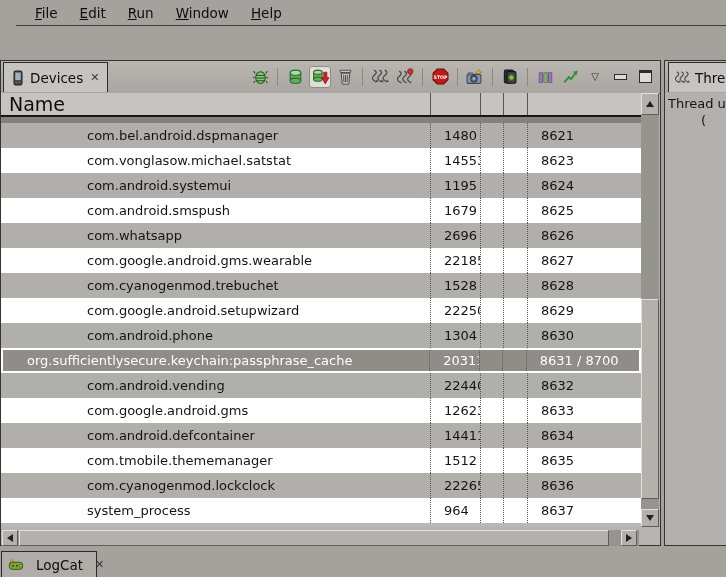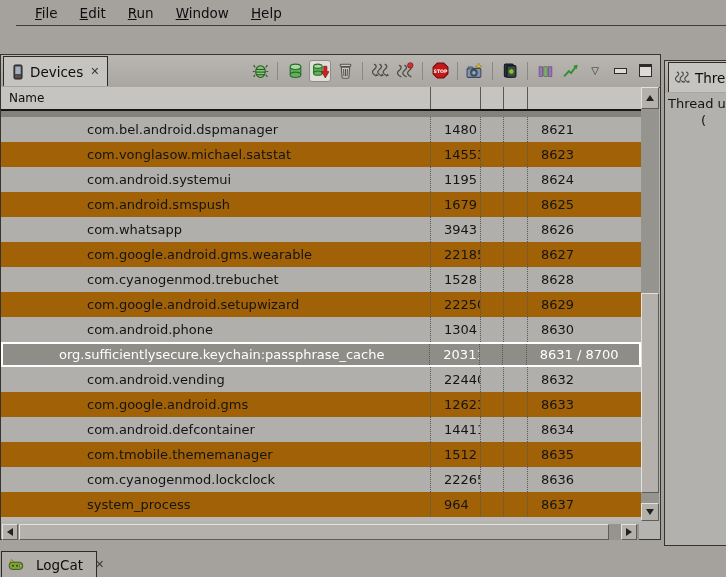--- a/index.html
+++ b/index.html
@@ -9,21 +9,21 @@
   .window{position:relative;width:726px;height:577px;background:#a5a29e;}
 
   
   .menubar{position:absolute;left:16px;top:0;width:726px;height:26px;
            display:flex;align-items:center;padding-left:8px;box-sizing:border-box;
            background:#a5a29e;border-bottom:1px solid #3f3e3b;}
   .menu-item{padding:2px 11px;font-size:13.5px;color:#0d0d0d;cursor:default;}
   .menu-item u{text-decoration:underline;}
 
   
-  .left-panel{position:absolute;left:0;top:54px;width:661px;height:486px;
+  .left-panel{position:absolute;left:0;top:60px;width:661px;height:486px;
               background:#b6b4b0;border:1px solid #35342f;box-sizing:border-box;}
   .tabstrip{position:absolute;left:0;top:0;width:659px;height:32px;
             background:linear-gradient(#b9b6b2,#a9a6a2);
             border-bottom:1px solid #55534f;display:flex;align-items:center;}
   .tab{display:flex;align-items:center;gap:5px;height:30px;padding:0 8px 0 6px;
        background:#c6c4c0;border:1px solid #2c2b29;border-bottom:none;
        font-size:13.5px;color:#0d0d0d;margin-left:2px;box-sizing:border-box;}
   .tab .close{font-size:11px;font-weight:bold;color:#3a3a38;margin-left:2px;cursor:pointer;}
 
   .viewtoolbar{position:absolute;right:4px;top:0;height:31px;display:flex;
@@ -32,36 +32,36 @@
         border-radius:3px;}
   .tbtn.pressed{background:#e0ded9;border:1px solid #8f8d88;box-sizing:border-box;}
   .tsep{width:1px;height:18px;background:#8a8882;margin:0 3px;}
   .vm-chevron{font-size:10px;color:#2e2d2b;line-height:10px;}
   .min-box{width:11px;height:4px;border:1px solid #2e2d2b;background:#dddbd7;}
   .max-box{width:11px;height:9px;border:1px solid #2e2d2b;border-top-width:3px;background:#dddbd7;}
 
   
   .theader{position:absolute;left:0;top:32px;width:640px;height:24px;
            background:#c6c4c0;border-bottom:2px solid #161616;
-           display:flex;box-sizing:border-box;font-size:12px;color:#0d0d0d;}
+           display:flex;box-sizing:border-box;font-size:19px;color:#0d0d0d;}
   .hcell{border-right:1px solid #5a5855;box-sizing:border-box;display:flex;
          align-items:center;padding-left:8px;}
   .hc0{width:430px;} .hc1{width:50px;} .hc2{width:23px;} .hc3{width:24px;} .hc4{width:113px;border-right:none;}
 
   .tbody{position:absolute;left:0;top:56px;width:640px;height:410px;overflow:hidden;
          background:#bab8b4;}
   .sliver{height:6px;background:#84827d;}
   .trow{display:flex;height:25px;background:#b1afab;box-sizing:border-box;}
-  .trow.alt{background:#a16207;}
+  .trow.alt{background:#ffffff;}
   .trow.sel{background:#8f8d88;border:2px solid #ffffff;color:#ffffff;}
   .cell{box-sizing:border-box;display:flex;align-items:center;font-size:13px;
         color:#141414;border-right:1px dotted #5a5855;overflow:hidden;white-space:nowrap;}
   .trow.sel .cell{color:#ffffff;}
   .cname{width:430px;padding-left:86px;}
-  .trow.sel .cname{padding-left:56px;}
+  .trow.sel .cname{padding-left:24px;}
   .cpid{width:50px;padding-left:13px;}
   .cc3{width:23px;} .cc4{width:24px;}
   .cport{width:113px;padding-left:13px;border-right:none;}
 
   
   .vscroll{position:absolute;right:1px;top:32px;width:18px;height:434px;background:#96948f;}
   .sbtn{position:absolute;left:0;width:18px;background:#b4b1ad;box-sizing:border-box;
         border:1px solid;border-color:#e3e1dd #5f5d59 #5f5d59 #e3e1dd;
         display:flex;align-items:center;justify-content:center;}
   .sb-up{top:0;height:22px;} .sb-down{bottom:0;height:18px;}
@@ -289,21 +289,21 @@
           </div>
           <div class="trow alt">
             <div class="cell cname">com.android.smspush</div>
             <div class="cell cpid">1679</div>
             <div class="cell cc3"></div>
             <div class="cell cc4"></div>
             <div class="cell cport">8625</div>
           </div>
           <div class="trow">
             <div class="cell cname">com.whatsapp</div>
-            <div class="cell cpid">3943</div>
+            <div class="cell cpid">2696</div>
             <div class="cell cc3"></div>
             <div class="cell cc4"></div>
             <div class="cell cport">8626</div>
           </div>
           <div class="trow alt">
             <div class="cell cname">com.google.android.gms.wearable</div>
             <div class="cell cpid">22185</div>
             <div class="cell cc3"></div>
             <div class="cell cc4"></div>
             <div class="cell cport">8627</div>

